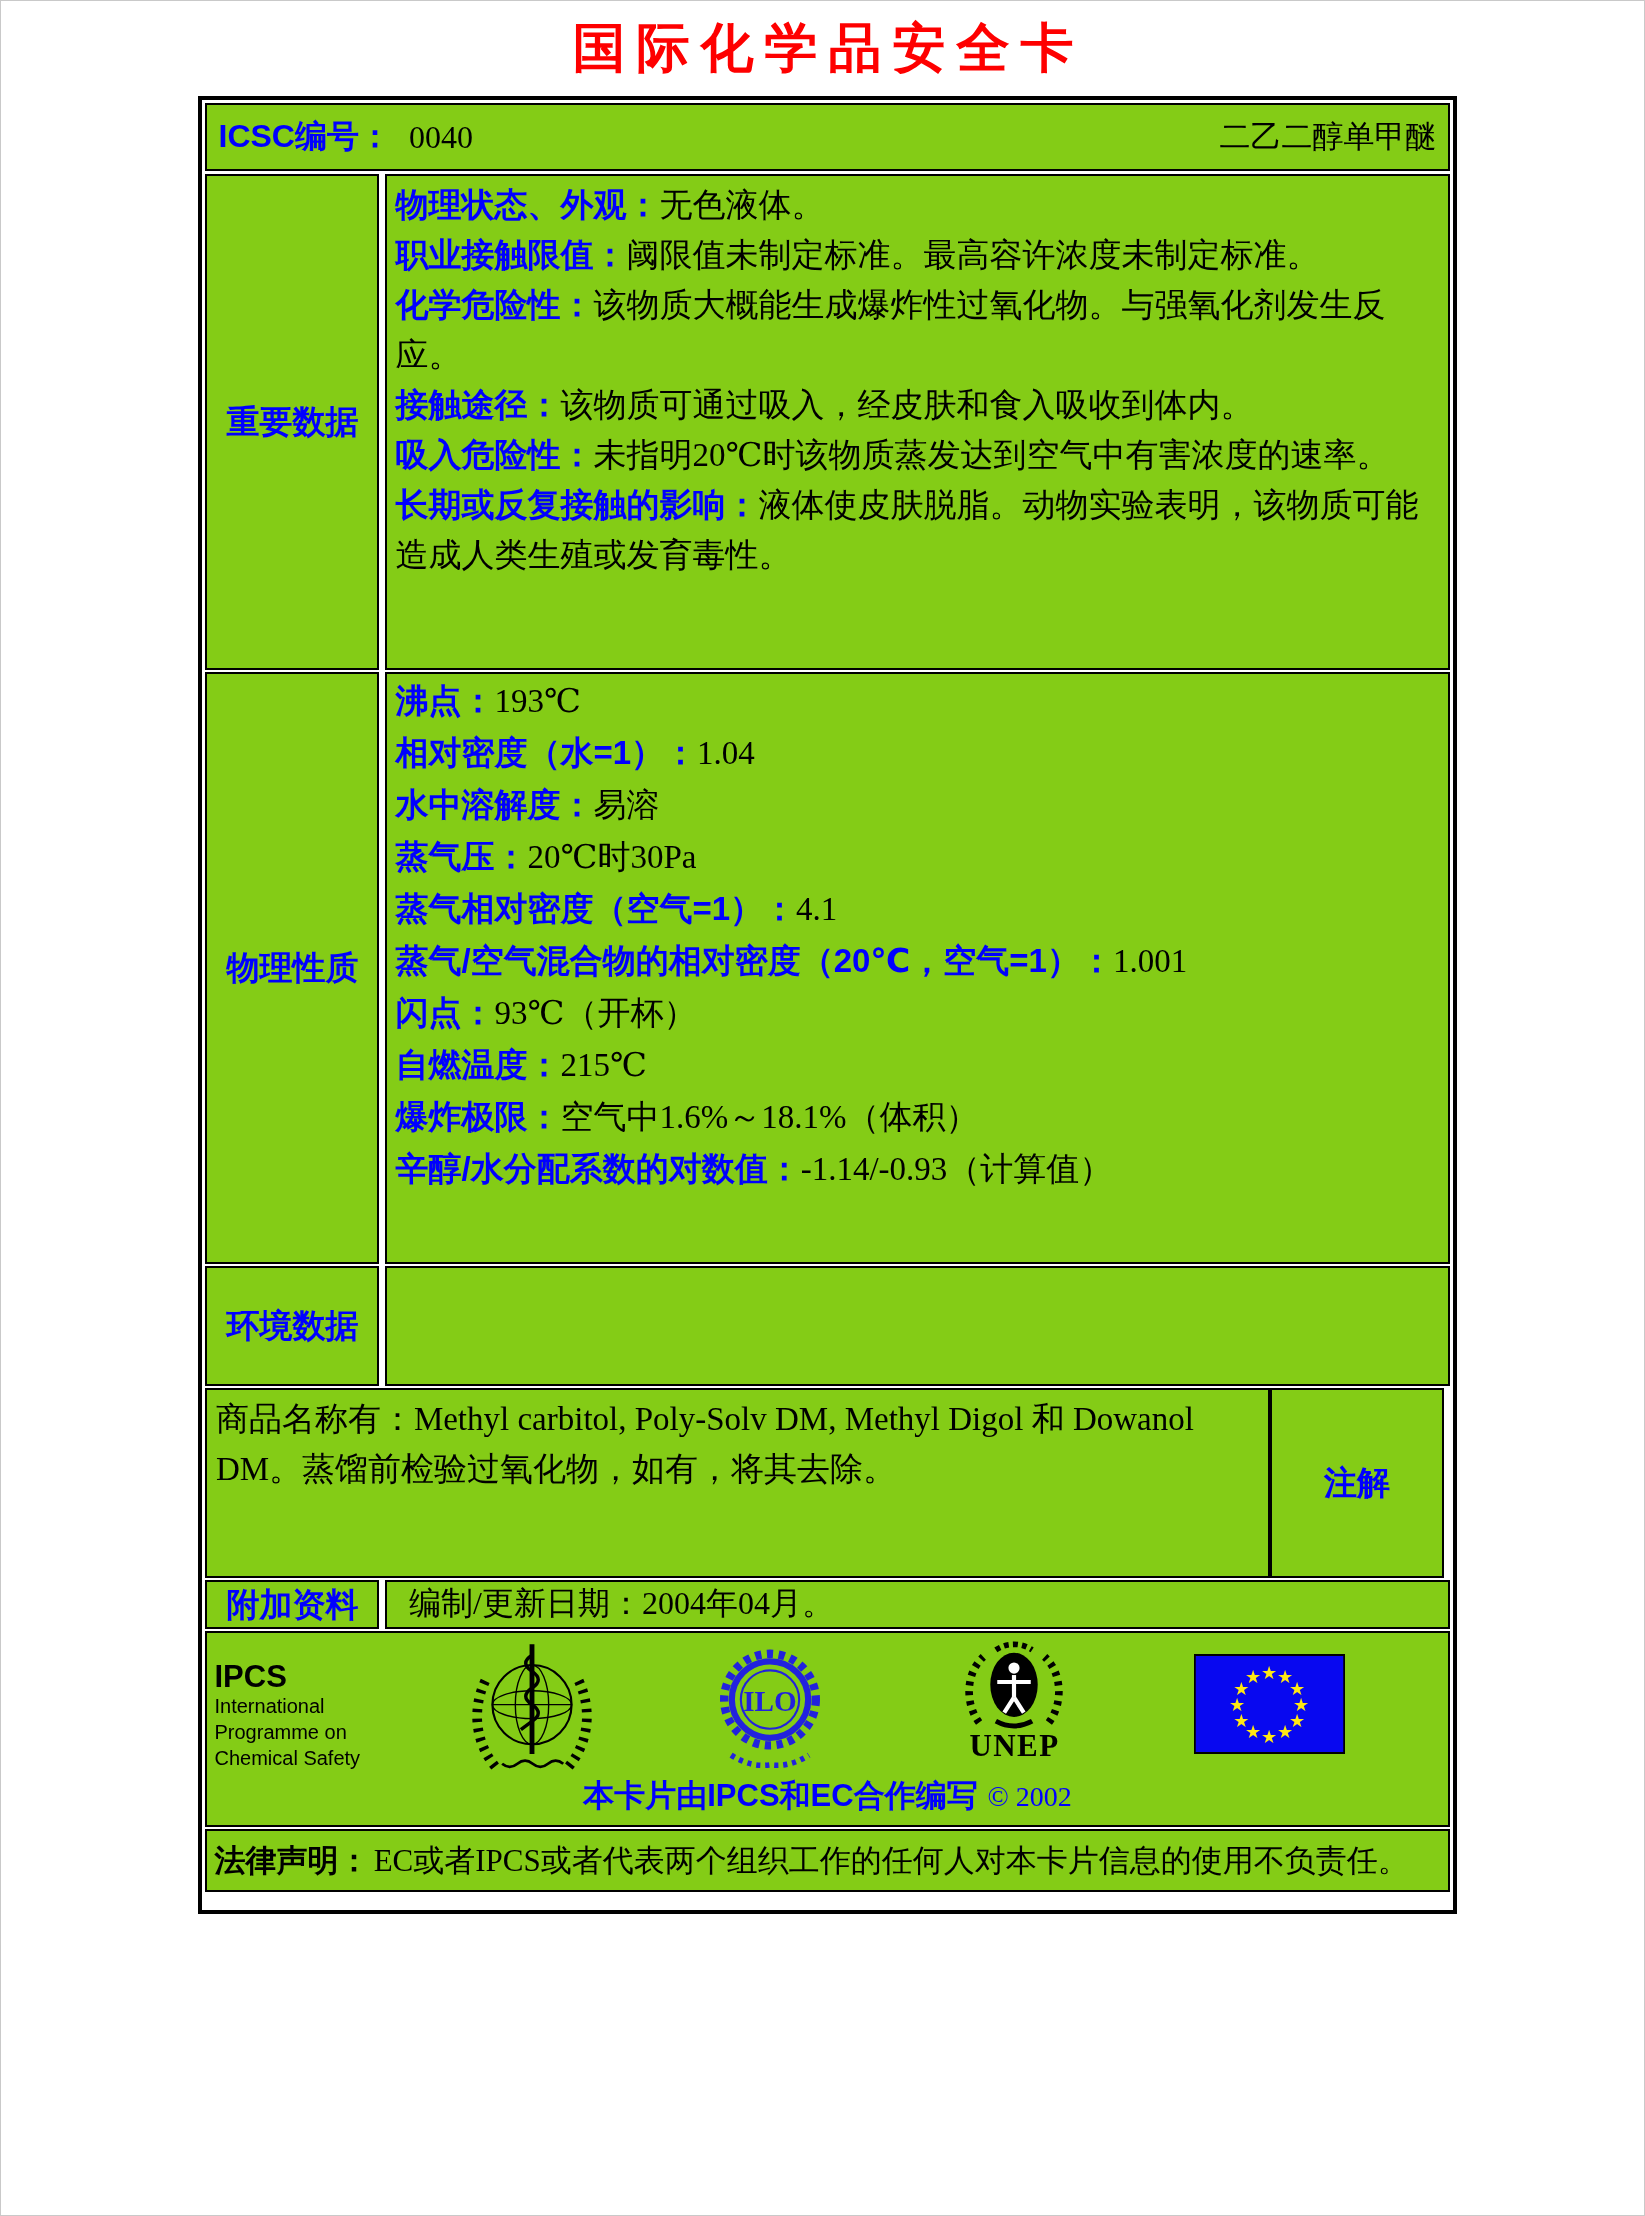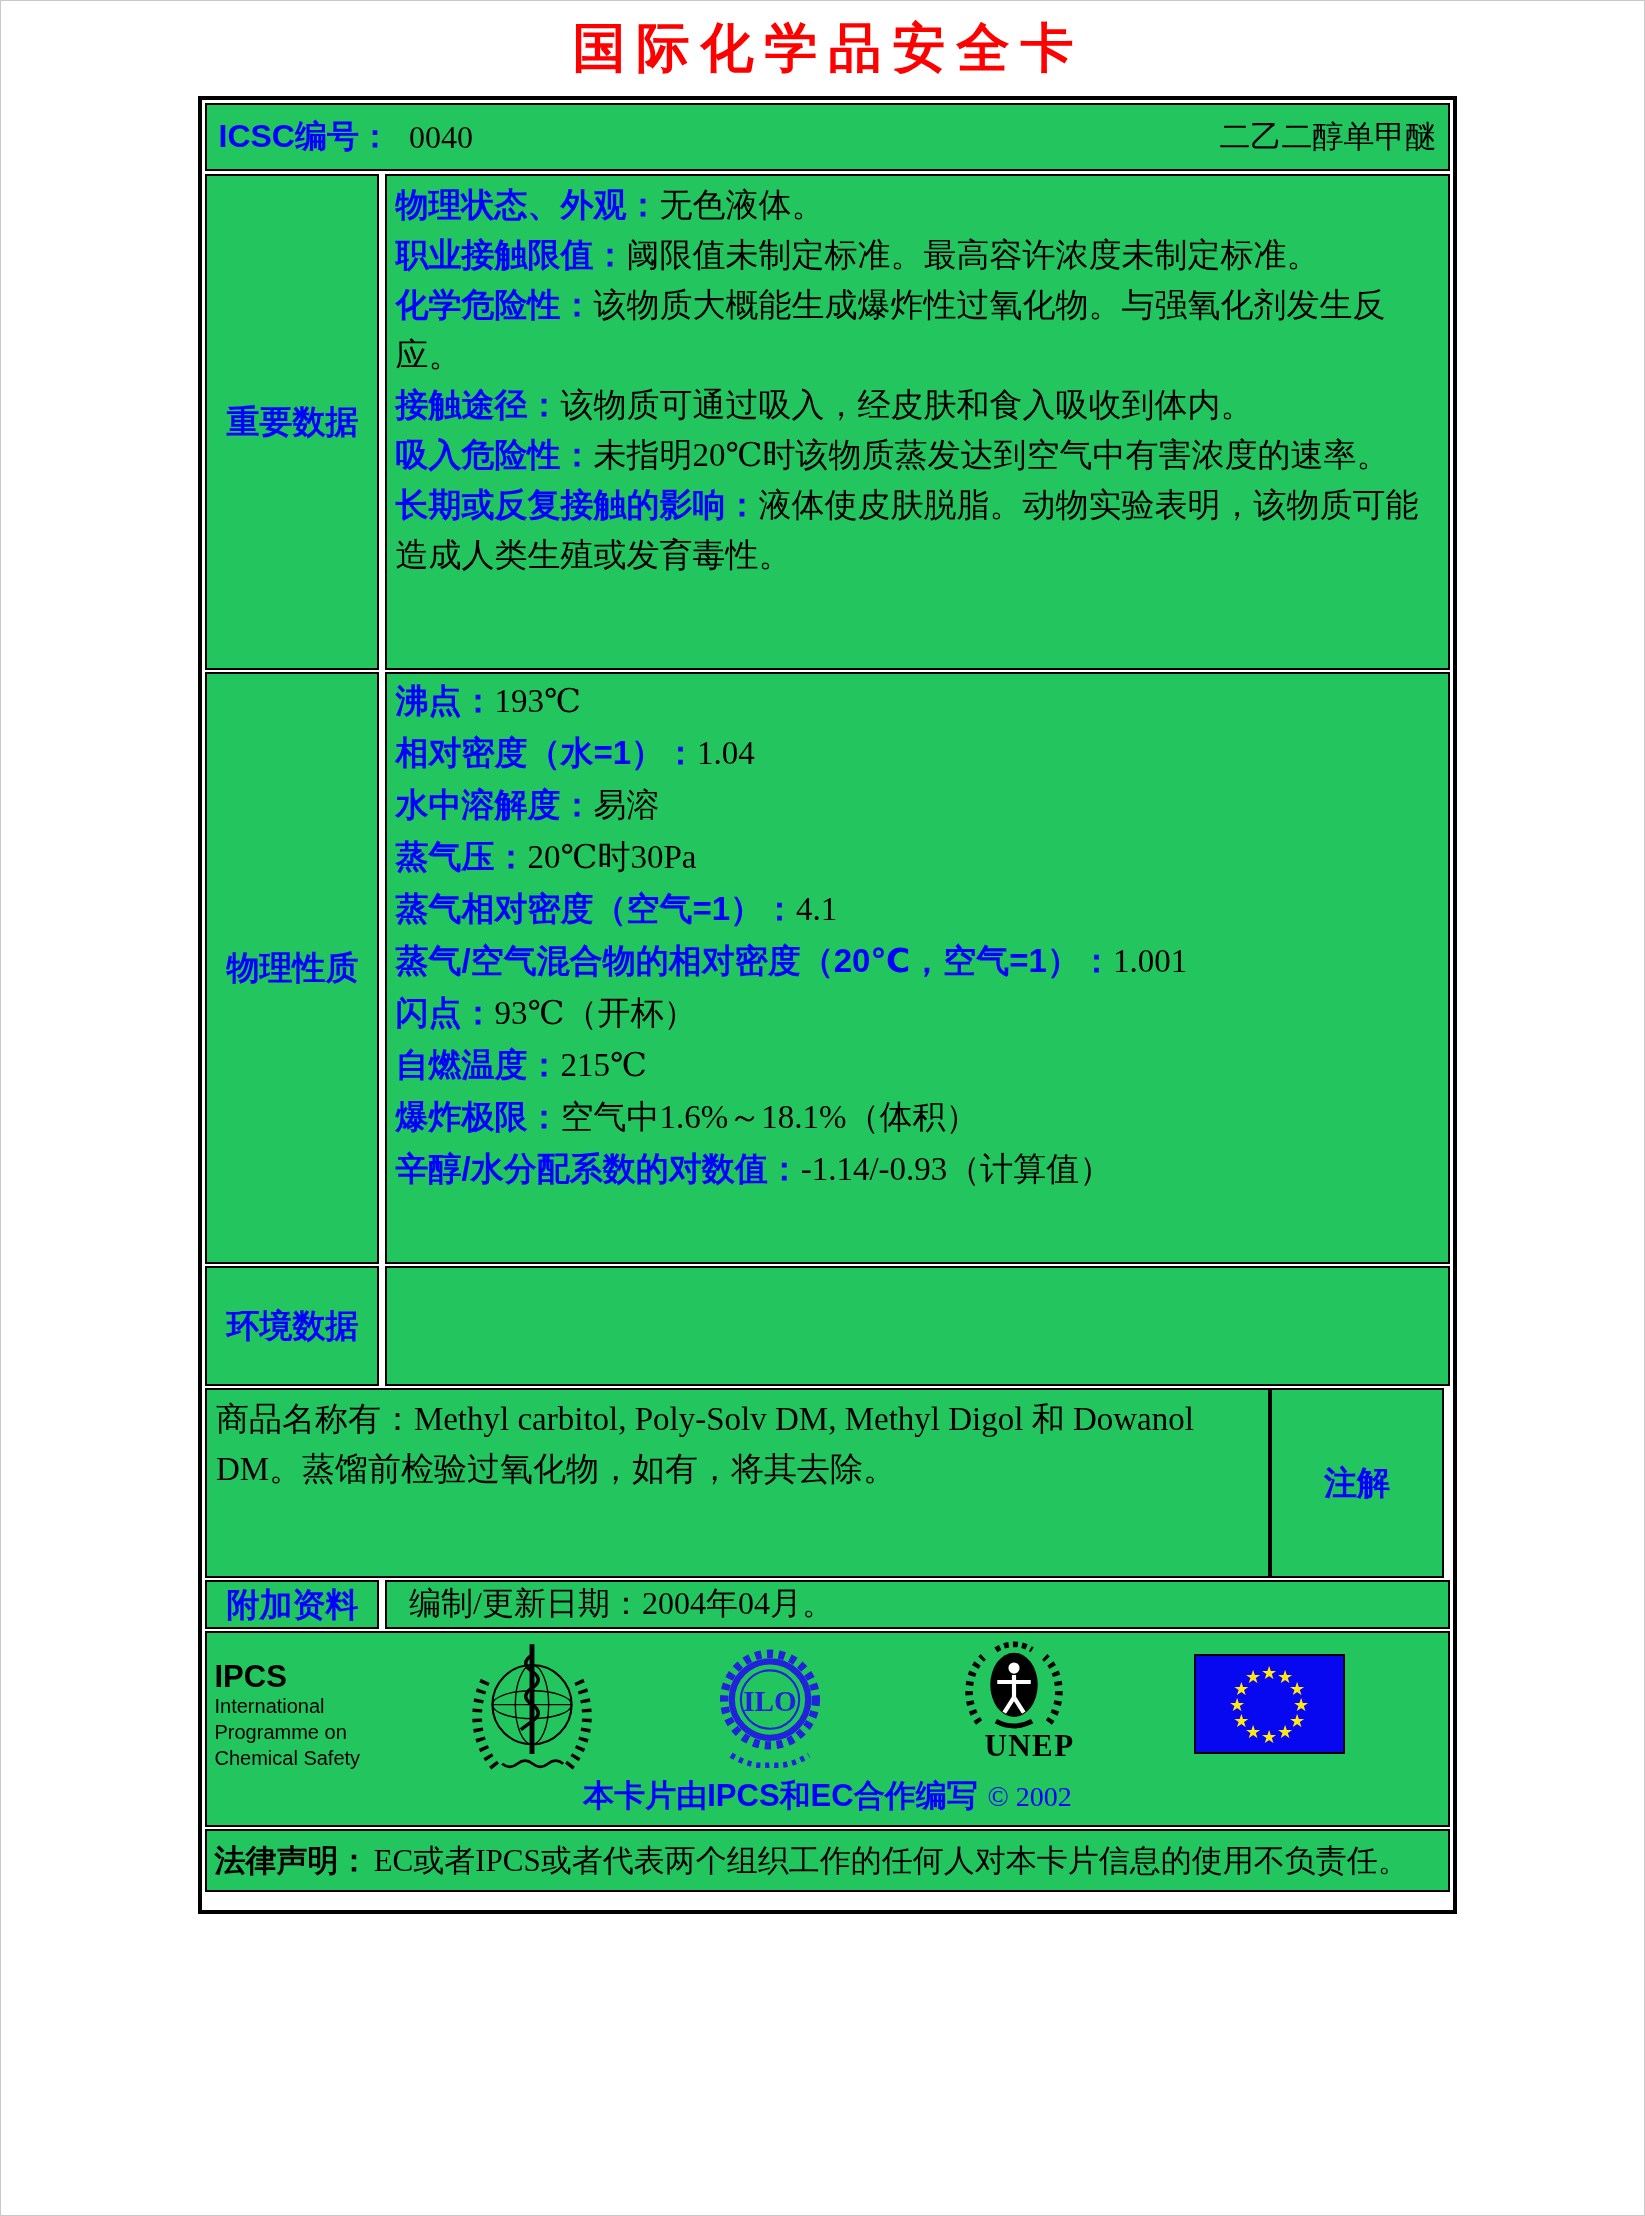--- a/index.html
+++ b/index.html
@@ -16,21 +16,21 @@
     font-size:53px;letter-spacing:11px;line-height:67px;
     font-family:"Liberation Serif","DejaVu Serif",serif;
   }
 
   
   .card{
     position:absolute;left:198px;top:96px;width:1259px;height:1818px;
     border:4.2px solid #000;box-sizing:border-box;padding:1.4px;background:#fff;
   }
   .row{display:flex;margin:2.1px;box-sizing:border-box;}
-  .cell{border:2.1px solid #000;box-sizing:border-box;background:#22c55e;}
+  .cell{border:2.1px solid #000;box-sizing:border-box;background:#84cc16;}
   .label-cell{
     flex:0 0 174px;width:174px;margin-right:5.6px;
     display:flex;align-items:center;justify-content:center;text-align:center;
     color:#0000ff;font-family:"Liberation Sans","DejaVu Sans",sans-serif;
     font-weight:bold;font-size:33px;line-height:39px;
   }
   .content-cell{flex:1 1 auto;min-width:0;}
 
   
   .r-header .cell{height:68px;}
@@ -68,21 +68,21 @@
 
   
   .logos-cell{position:relative;}
   .ipcs-block{position:absolute;left:7px;top:26.5px;width:195px;
     font-family:"Liberation Sans","DejaVu Sans",sans-serif;}
   .ipcs-title{font-weight:bold;font-size:31px;line-height:33px;}
   .ipcs-sub{font-size:20px;line-height:26px;}
   .logo{position:absolute;}
   .logo-who{left:259px;top:4.2px;}
   .logo-ilo{left:503px;top:11px;}
-  .logo-unep{left:747px;top:7px;width:120px;text-align:right;}
+  .logo-unep{left:747px;top:7px;width:120px;text-align:center;}
   .unep-word{font-family:"Liberation Serif","DejaVu Serif",serif;font-weight:bold;
     font-size:31px;line-height:32px;letter-spacing:1.4px;margin-top:-2.8px;}
   .logo-eu{left:987px;top:21px;}
   .credit-line{
     position:absolute;left:0;bottom:8.4px;width:100%;text-align:center;
     color:#0000ff;font-size:31px;
     font-family:"Liberation Sans","DejaVu Sans",sans-serif;font-weight:bold;
   }
   .credit-line .copyright{
     font-family:"Liberation Serif","DejaVu Serif",serif;font-weight:normal;

